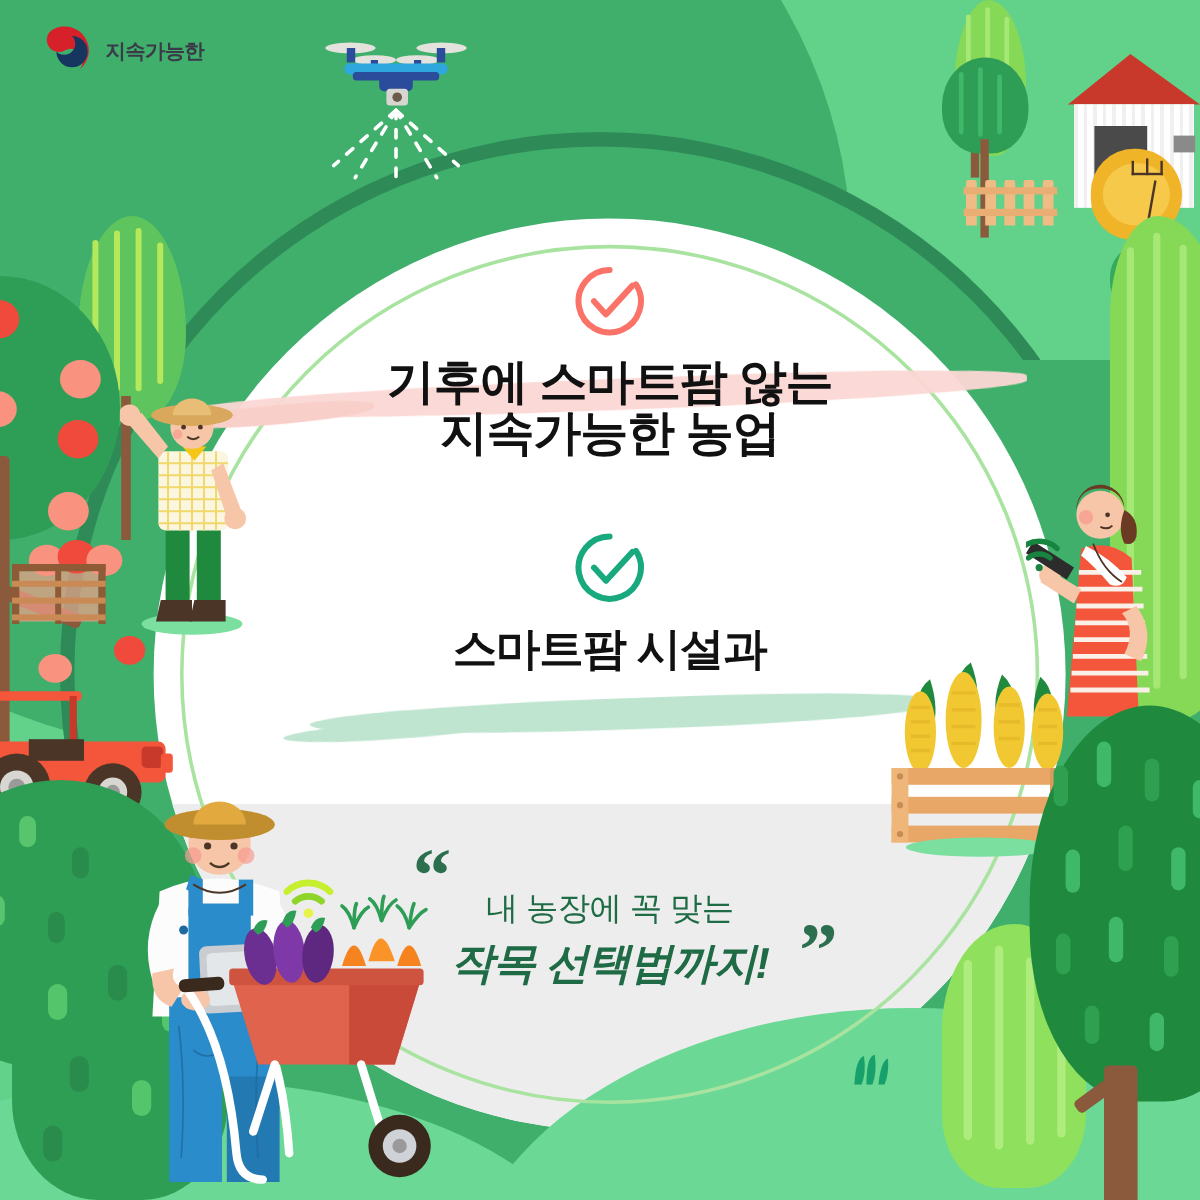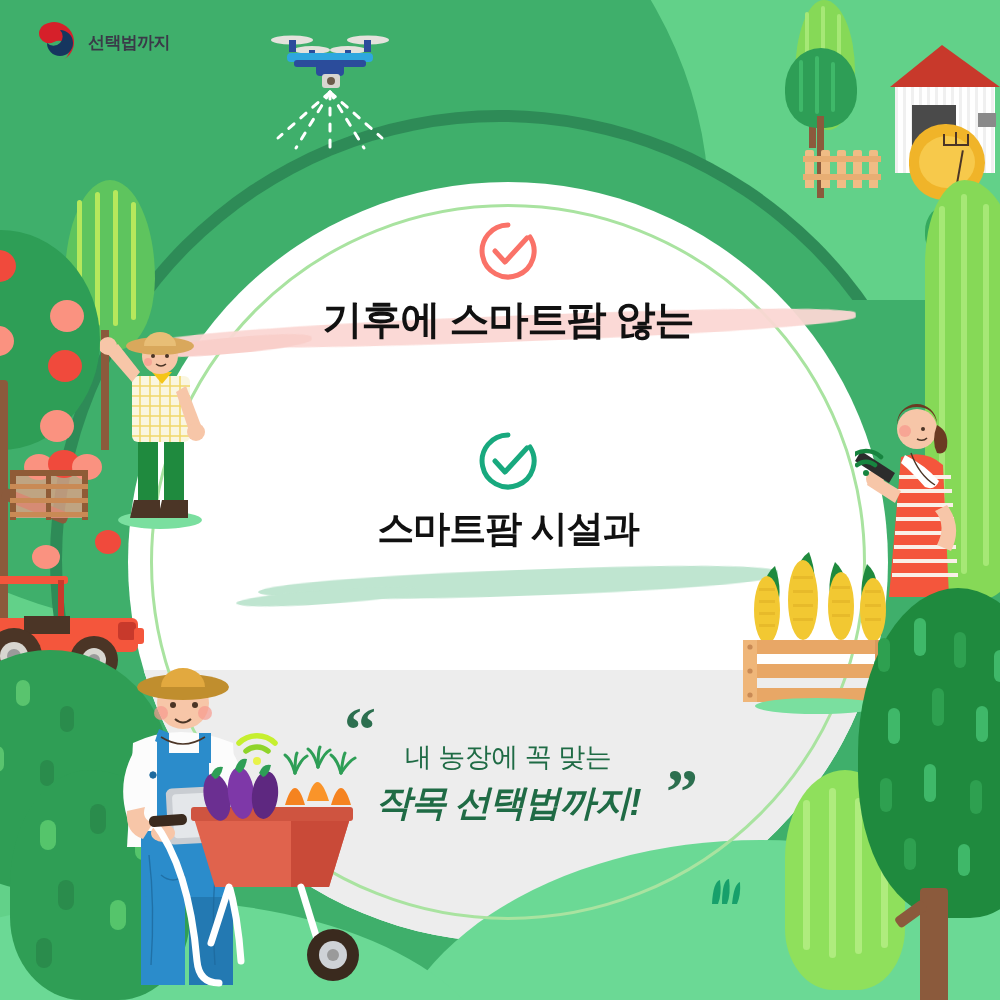--- a/index.html
+++ b/index.html
@@ -63,21 +63,21 @@
   .brush {
     position:absolute; z-index:1; border-radius:50% 40% 45% 50%;
     filter:blur(0.4px);
   }
   .brush-pink-a { left:28px; top:96px; width:700px; height:26px; background:#FBD8D4; transform:rotate(-2.2deg); opacity:.95; }
   .brush-pink-b { left:14px; top:118px; width:170px; height:16px; background:#F9CFCA; transform:rotate(-5deg); }
   .brush-green-a { left:130px; top:140px; width:520px; height:26px; background:#BFE5D0; transform:rotate(-2deg); }
   .brush-green-b { left:108px; top:160px; width:180px; height:14px; background:#BFE5D0; transform:rotate(-4deg); }
 
   .block1 { position:absolute; left:0; top:38px; width:760px; }
-  .block2 { position:absolute; left:0; top:248px; width:760px; }
+  .block2 { position:absolute; left:0; top:260px; width:760px; }
 
   .quote {
     position:absolute; left:0; top:520px; width:760px; text-align:center;
     color:#1F6B45;
   }
   .q-line1 { font-size:27px; font-weight:normal; letter-spacing:-0.5px;margin-top:37px; }
   .q-line2 { font-size:36px; font-weight:bold; font-style:italic; letter-spacing:-1px; margin-top:4px;text-align:center; }
   .q-mark {
     position:absolute; color:#2C6F4F; font-size:64px; font-weight:bold;
     font-family:"Liberation Serif", serif; line-height:1;
@@ -333,20 +333,21 @@
       <div class="check">
         <svg viewBox="0 0 62 62">
           <path d="M31 5 a26 26 0 1 0 22 12" stroke="#FA7268" stroke-width="5" fill="none" stroke-linecap="round"></path>
           <path d="M18 31 l10 11 l22 -24" stroke="#FA7268" stroke-width="5" fill="none" stroke-linecap="round" stroke-linejoin="round"></path>
         </svg>
       </div>
       <div class="brush brush-pink-a"></div>
       <div class="brush brush-pink-b"></div>
       <div class="headline h-1" style="margin-top:16px;">
         <div>기후에 스마트팜 않는</div>
+        <div>지속가능한 농업</div>
       </div>
     </div>
 
     <div class="block2">
       <div class="check">
         <svg viewBox="0 0 62 62">
           <path d="M31 5 a26 26 0 1 0 22 12" stroke="#18A97E" stroke-width="5" fill="none" stroke-linecap="round"></path>
           <path d="M18 31 l10 11 l22 -24" stroke="#18A97E" stroke-width="5" fill="none" stroke-linecap="round" stroke-linejoin="round"></path>
         </svg>
       </div>
@@ -584,16 +585,16 @@
     </svg>
   </div>
 
   <div class="logo">
     <svg width="48" height="48" viewBox="0 0 48 48">
       <path d="M24 4 a20 20 0 1 0 0 40 a20 20 0 0 1 0 -40 z" fill="#16365F" transform="rotate(-30 24 24)"></path>
       <path d="M24 4 a20 20 0 0 1 0 40 a10 10 0 0 0 0 -20 a10 10 0 0 1 0 -20 z" fill="#D6202A" transform="rotate(-30 24 24)"></path>
       <circle cx="24" cy="24" r="20" fill="none" stroke="none"></circle>
       <path d="M30 12 a13 13 0 1 1 -13 13 a6.5 6.5 0 1 0 13 -13 z" fill="#16365F"></path>
     </svg>
-    <span class="logo-text">선택법까지</span>
+    <span class="logo-text">지속가능한</span>
   </div>
 
 </div>
 
 </body></html>

